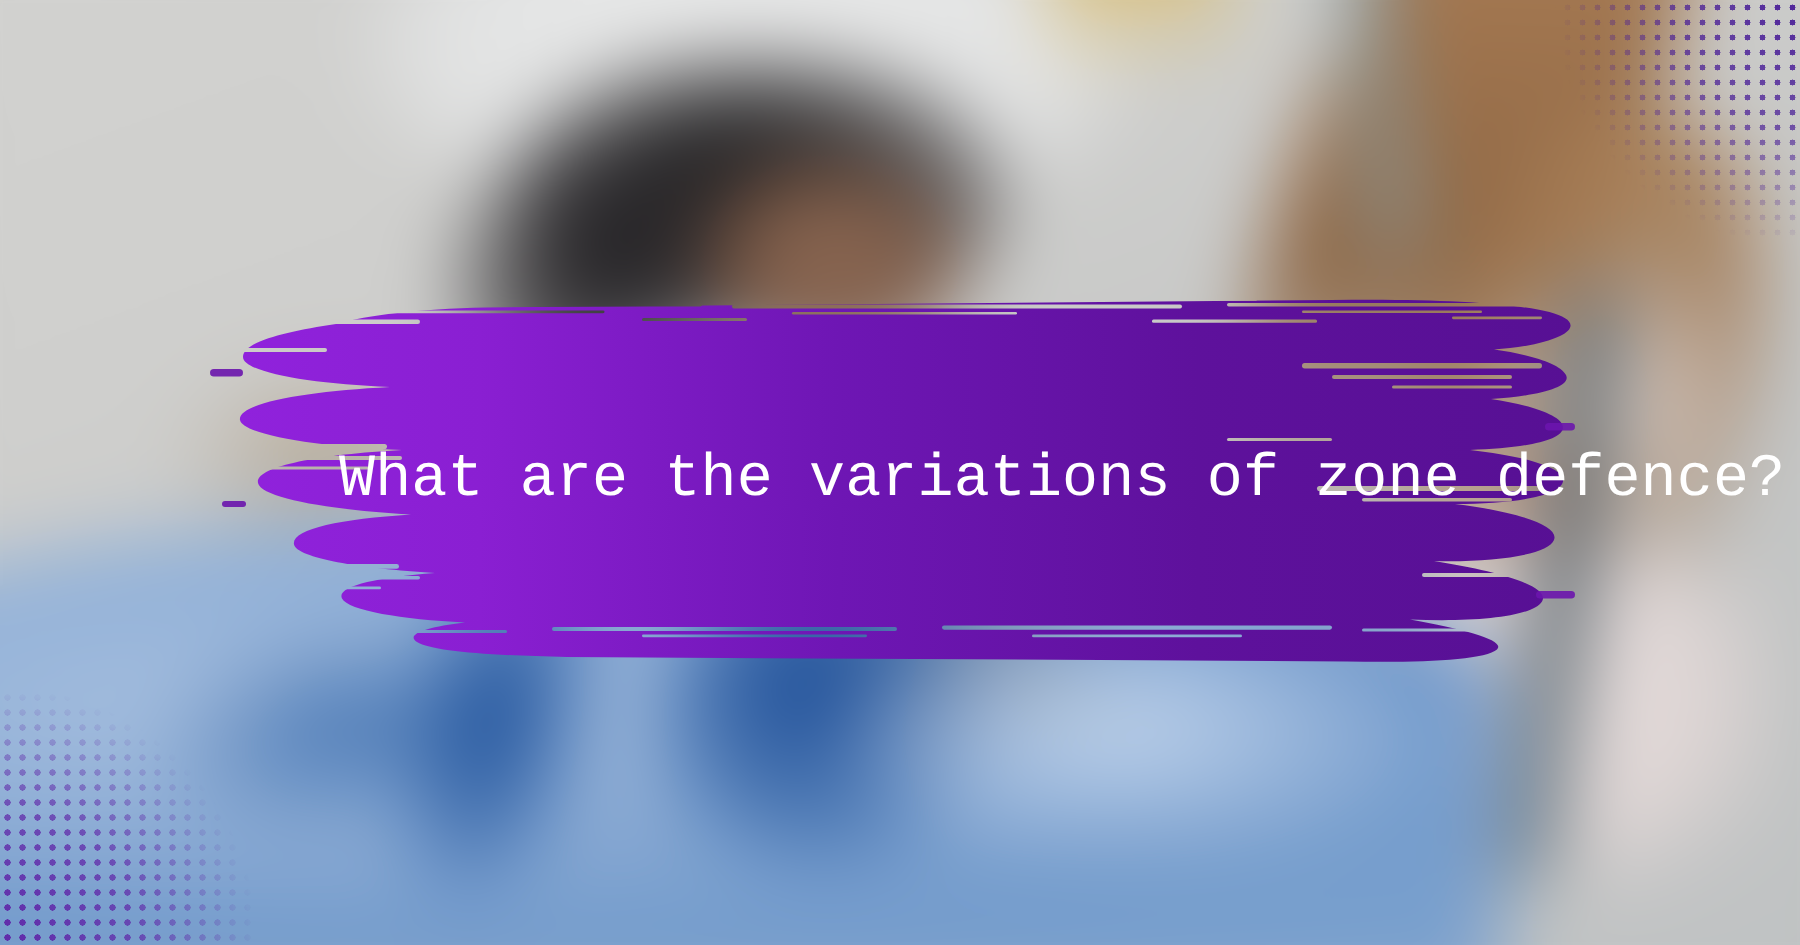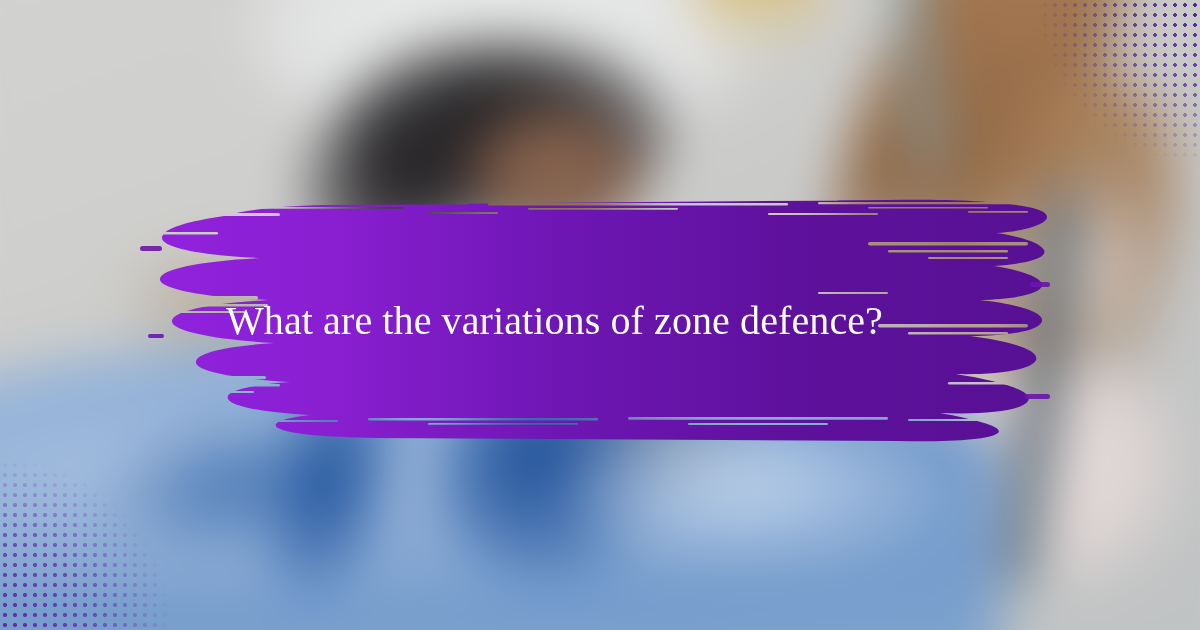--- a/index.html
+++ b/index.html
@@ -178,21 +178,21 @@
   .brush-wrap svg { display: block; width: 100%; height: 100%; }
 
   
   .headline {
     position: absolute;
     left: 226px;
     top: 296px;
     width: 800px;
     margin: 0;
     color: #ffffff;
-    font-family: Liberation Serif, serif;
+    font-family: Liberation Mono, monospace;
     font-size: 40px;
     font-weight: 400;
     line-height: 50px;
     letter-spacing: 0.1px;
     white-space: nowrap;
   }
 </style>
 </head>
 <body>
 

